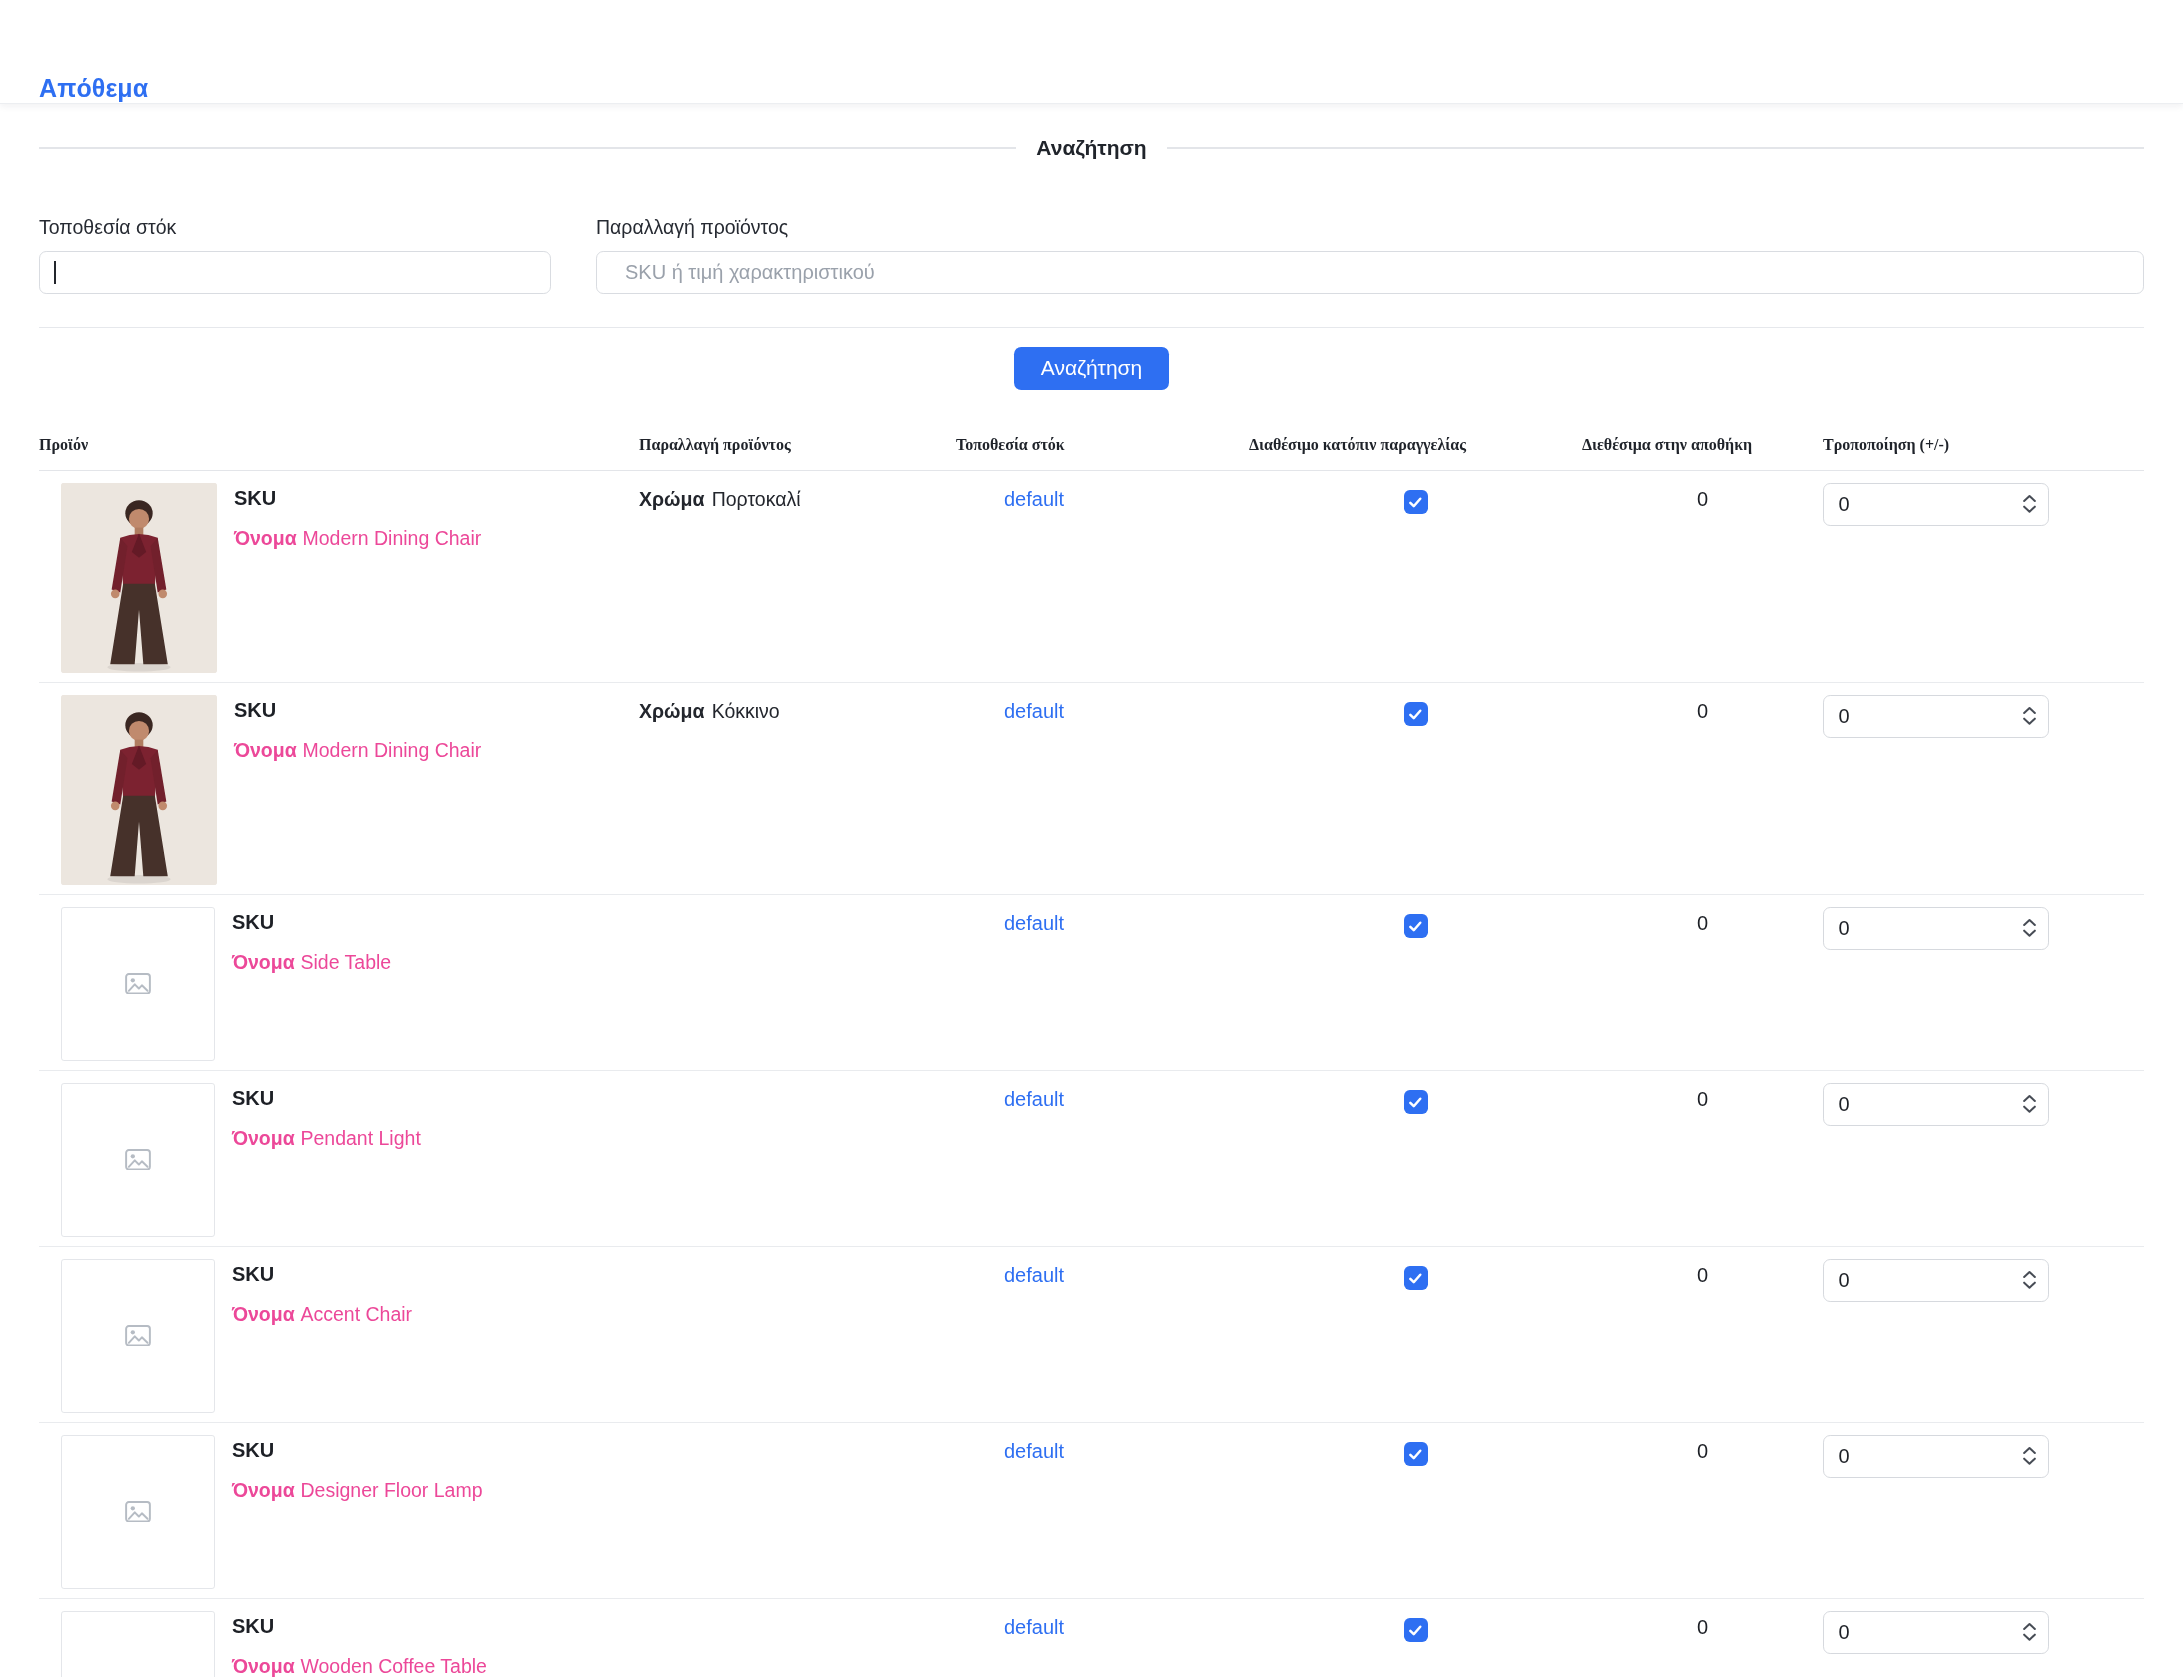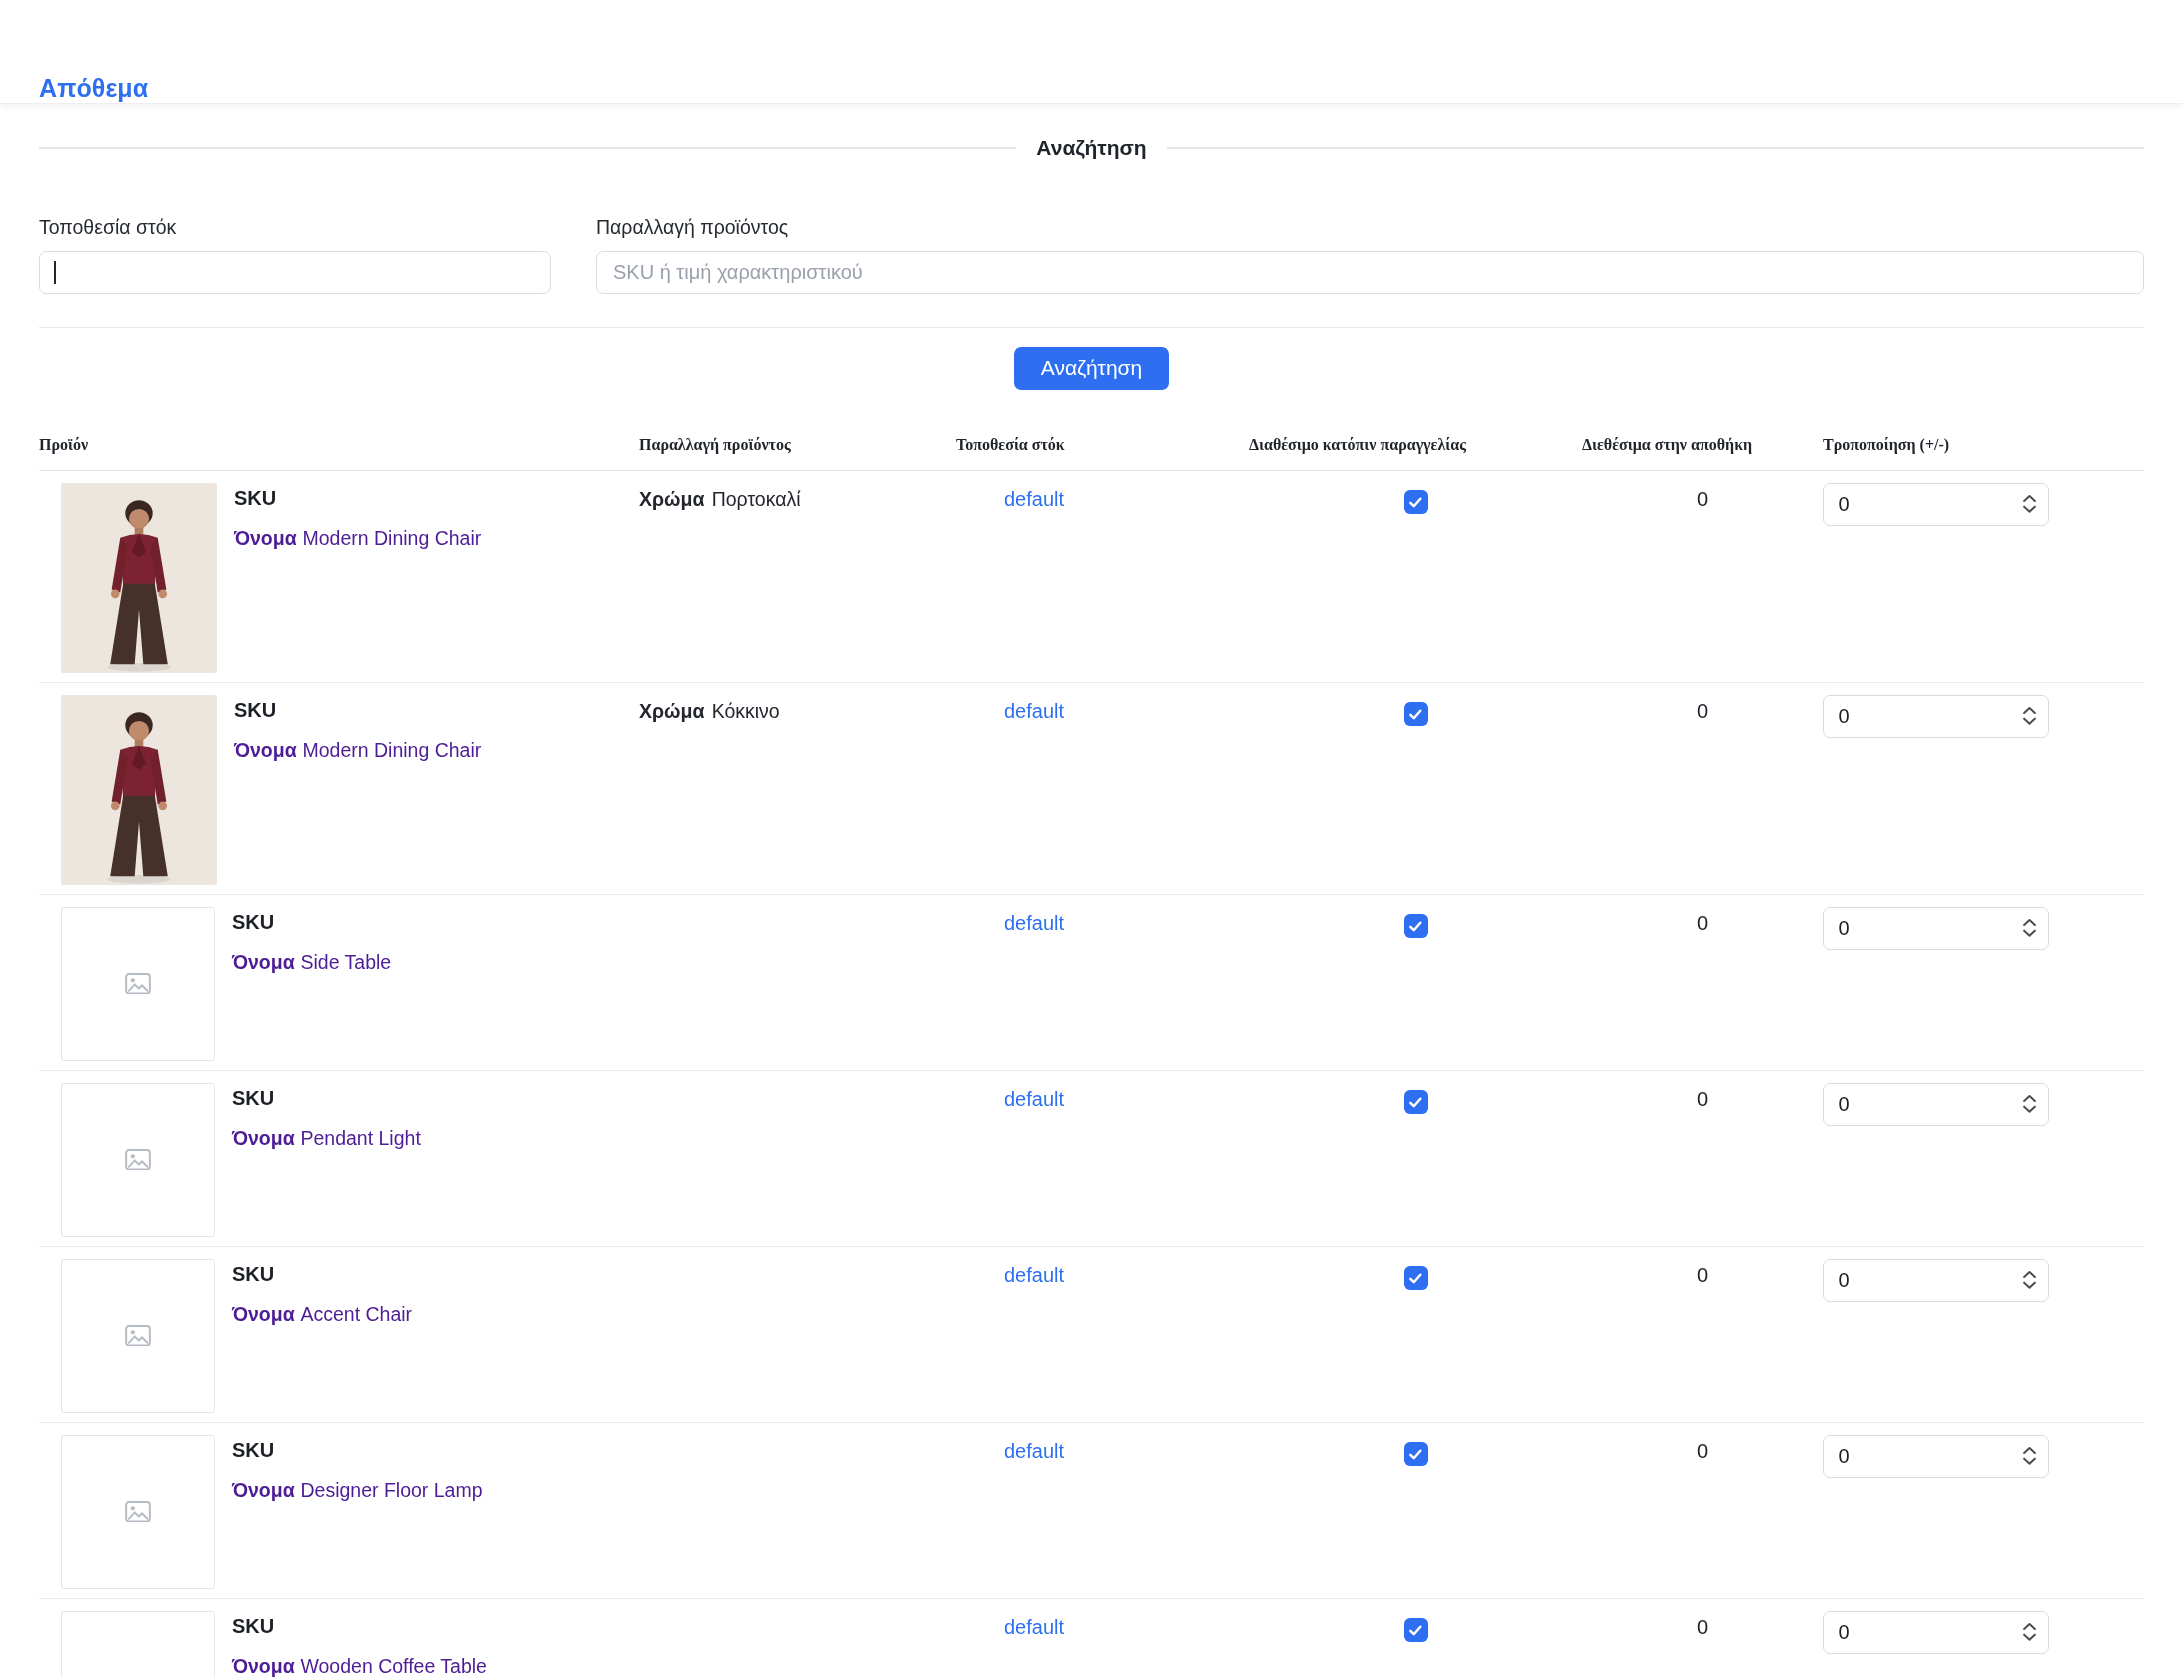--- a/index.html
+++ b/index.html
@@ -27,21 +27,21 @@
   .section-title { font-size: 21px; font-weight: 700; color: #20242b; white-space: nowrap; }
 
   .form-row { display: flex; gap: 45px; margin-top: 56px; }
   .field { display: flex; flex-direction: column; gap: 11.5px; }
   .field-stock { width: 512px; }
   .field-variant { flex: 1; }
   .field label { font-size: 19.5px; color: #262a32; }
   .text-input { position: relative; }
   .text-input input {
     width: 100%; height: 43px; border: 1.4px solid #d9dce1; border-radius: 7.2px;
-    font: inherit; font-size: 20px; color: #c2410c; padding: 0 16px; background: #fff; outline: none;
+    font: inherit; font-size: 20px; color: #c2410c; padding: 0 28px; background: #fff; outline: none;
   }
   .text-input input::placeholder { color: #9aa1ab; }
   .caret { position: absolute; left: 15px; top: 10px; width: 2.2px; height: 23px; background: #23262c; }
 
   .divider-line { height: 1.4px; background: #e6e8ec; margin-top: 33px; }
   .button-row { display: flex; justify-content: center; margin-top: 19px; }
   .btn-primary {
     background: var(--accent); color: #fff; border: none; border-radius: 7.2px;
     height: 43px; padding: 0 27px; font: inherit; font-size: 21px; cursor: pointer;
   }
@@ -59,21 +59,21 @@
   .cell-product { display: flex; gap: 17.3px; margin-left: 21.6px; }
   .img-photo { width: 156px; height: 190px; border-radius: 2.9px; overflow: hidden; flex: none; background: #ece6df; }
   .img-photo svg { display: block; }
   .img-ph {
     width: 154px; height: 154px; border: 1.4px solid #e4e6ea; border-radius: 2.9px;
     display: flex; align-items: center; justify-content: center; flex: none; background: #fff;
   }
   .ptext { padding-top: 4.3px; }
   .b { font-weight: 700; }
   .line1 { font-size: 20px; font-weight: 700; color: #1d2026; }
-  .line2 { margin-top: 17.3px; font-size: 19.5px; color: #4c1d95; }
+  .line2 { margin-top: 17.3px; font-size: 19.5px; color: #ec4899; }
   .line2 .val { font-weight: 400; margin-left: 5.8px; }
 
   .cell-variant { padding-top: 5.8px; font-size: 19.5px; color: #23262d; }
   .cell-variant .val { margin-left: 7.2px; }
   .cell-location { padding-top: 5.8px; }
   .cell-location a { color: var(--accent); font-size: 20px; text-decoration: none; margin-left: 48px; }
   .cell-backorder { display: flex; justify-content: center; padding-top: 7.2px; }
   .checkbox {
     width: 24px; height: 24px; border-radius: 5.8px; background: var(--accent);
     display: flex; align-items: center; justify-content: center; cursor: pointer;

